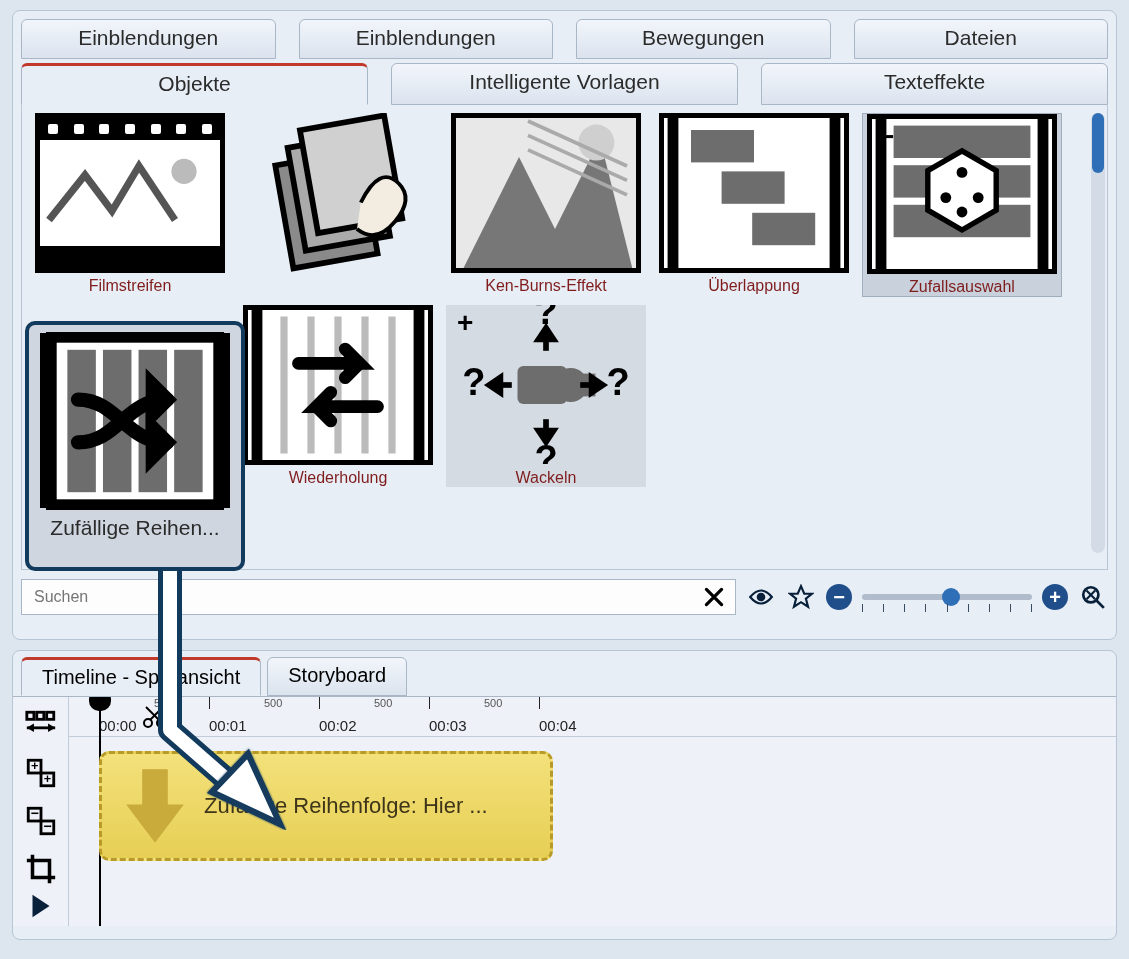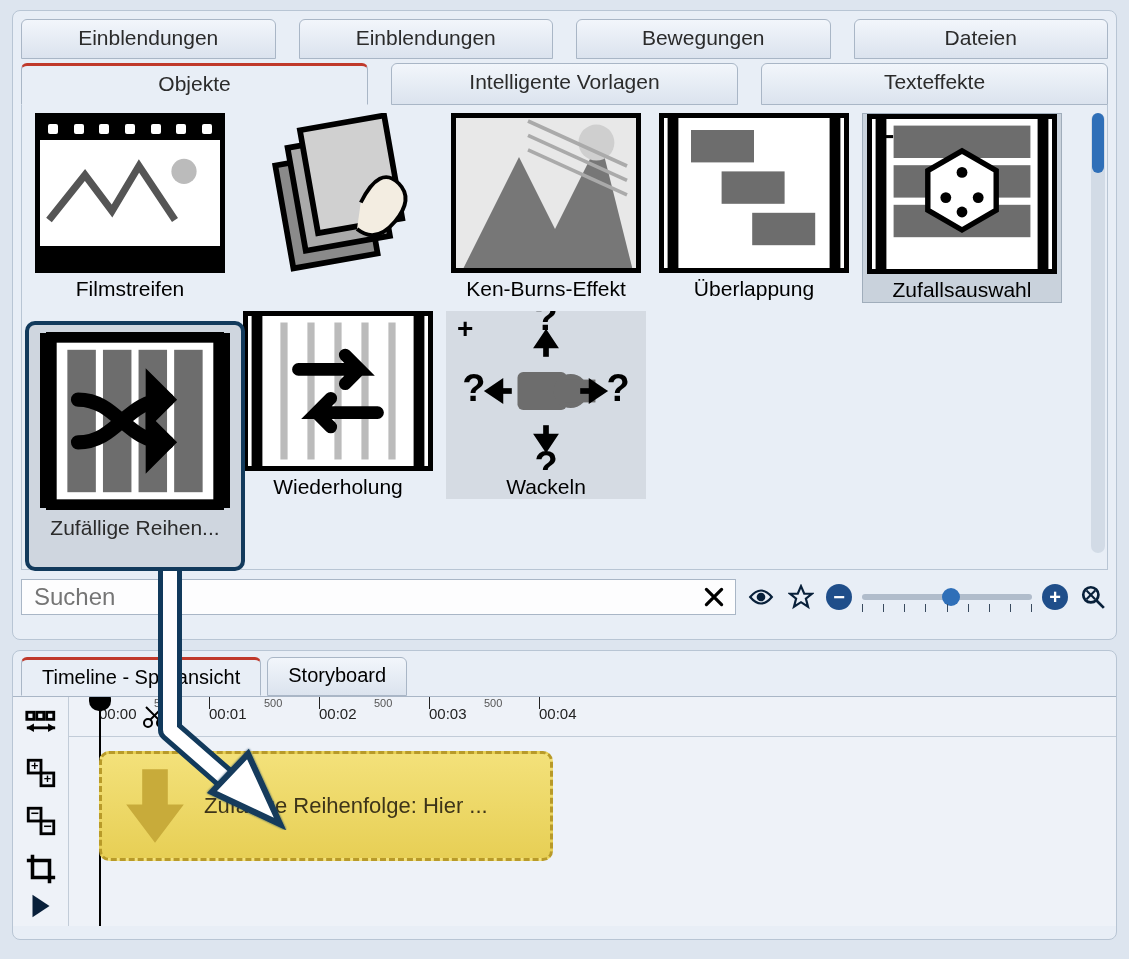--- a/index.html
+++ b/index.html
@@ -58,21 +58,21 @@
   }
   .item {
     width: 200px; text-align: center; cursor: grab;
   }
   .item .thumb {
     width: 190px; height: 160px; margin: 0 auto 4px auto;
     background: #fff; border: 5px solid #000; display: flex;
     align-items: center; justify-content: center; position: relative;
     overflow: hidden;
   }
-  .item .label { font-size: 21px; color: #000000; white-space: nowrap; overflow: hidden; text-overflow: ellipsis; }
+  .item .label { font-size: 16px; color: #7f1d1d; white-space: nowrap; overflow: hidden; text-overflow: ellipsis; }
   .item.selected { background: #c9d2dc; border: 1px solid #a0adbb; }
   .item .badge {
     position: absolute; top: 2px; left: 2px; font-weight: 700; font-size: 28px;
     color: #000; background: #fff0; padding: 0 4px;
   }
 
   
   .ic-filmstrip { background: #e0e0e0; }
   .ic-filmstrip::before, .ic-filmstrip::after {
     content:''; position:absolute; left:0; right:0; height:22px; background:#000;
@@ -85,21 +85,21 @@
   .toolbar {
     display: flex; align-items: center; gap: 10px; margin-top: 6px;
     height: 42px;
   }
   .search {
     flex: 1; display: flex; align-items: center;
     border: 1px solid #a9b6c6; background: #fdfdfe; height: 36px;
     padding: 0 6px 0 10px; font-size: 20px; color: #666;
   }
   .search input {
-    flex: 1; border: none; outline: none; font-size: 24px; background: transparent;
+    flex: 1; border: none; outline: none; font-size: 16px; background: transparent;
   }
   .ticon { width: 30px; height: 30px; display:flex; align-items:center; justify-content:center; cursor:pointer; }
   .ticon svg { width: 26px; height: 26px; }
   .circle-btn {
     width: 26px; height: 26px; border-radius: 50%; background:#1f4e8a;
     color:#fff; display:flex; align-items:center; justify-content:center;
     font-size:20px; font-weight:700; cursor:pointer;
   }
   .slider {
     width: 170px; height: 6px; background:#b0bccb; position:relative; border-radius:3px;
@@ -121,21 +121,21 @@
   }
   .tl-tools { width:56px; border-right:1px solid #c2ccd8; display:flex; flex-direction:column; align-items:center; gap:4px; padding-top:6px;}
   .tl-tools .tbtn{width:44px;height:44px;display:flex;align-items:center;justify-content:center;cursor:pointer;}
   .tl-tools .tbtn svg{width:34px;height:34px;}
 
   .tl-main { flex:1; position:relative; overflow:hidden; }
   .ruler { height:40px; border-bottom:1px solid #c2ccd8; position:relative; font-size:15px; color:#222; }
   .ruler .tick{position:absolute;top:0;height:40px;}
   .ruler .tick .line{position:absolute;top:0;left:0;width:1px;height:12px;background:#222;}
   .ruler .tick .sub{position:absolute;top:0;font-size:11px;color:#555;}
-  .ruler .tick .lbl{position:absolute;top:8px;white-space:nowrap;}
+  .ruler .tick .lbl{position:absolute;top:20px;white-space:nowrap;}
 
   .playhead{position:absolute;top:0;left:30px;width:2px;height:230px;background:#000;}
   .playhead::before{content:'';position:absolute;top:-2px;left:-10px;width:22px;height:16px;background:#000;border-radius:4px 4px 10px 10px;}
 
   .clip {
     position:absolute; top:54px; left:30px; width:454px; height:110px;
     border:3px dashed #b89a29; border-radius:10px;
     background:linear-gradient(#f3e17a,#e7cf55);
     display:flex; align-items:center; gap:14px; padding:0 18px;
     font-size:22px; color:#3d3419; font-weight:500;

